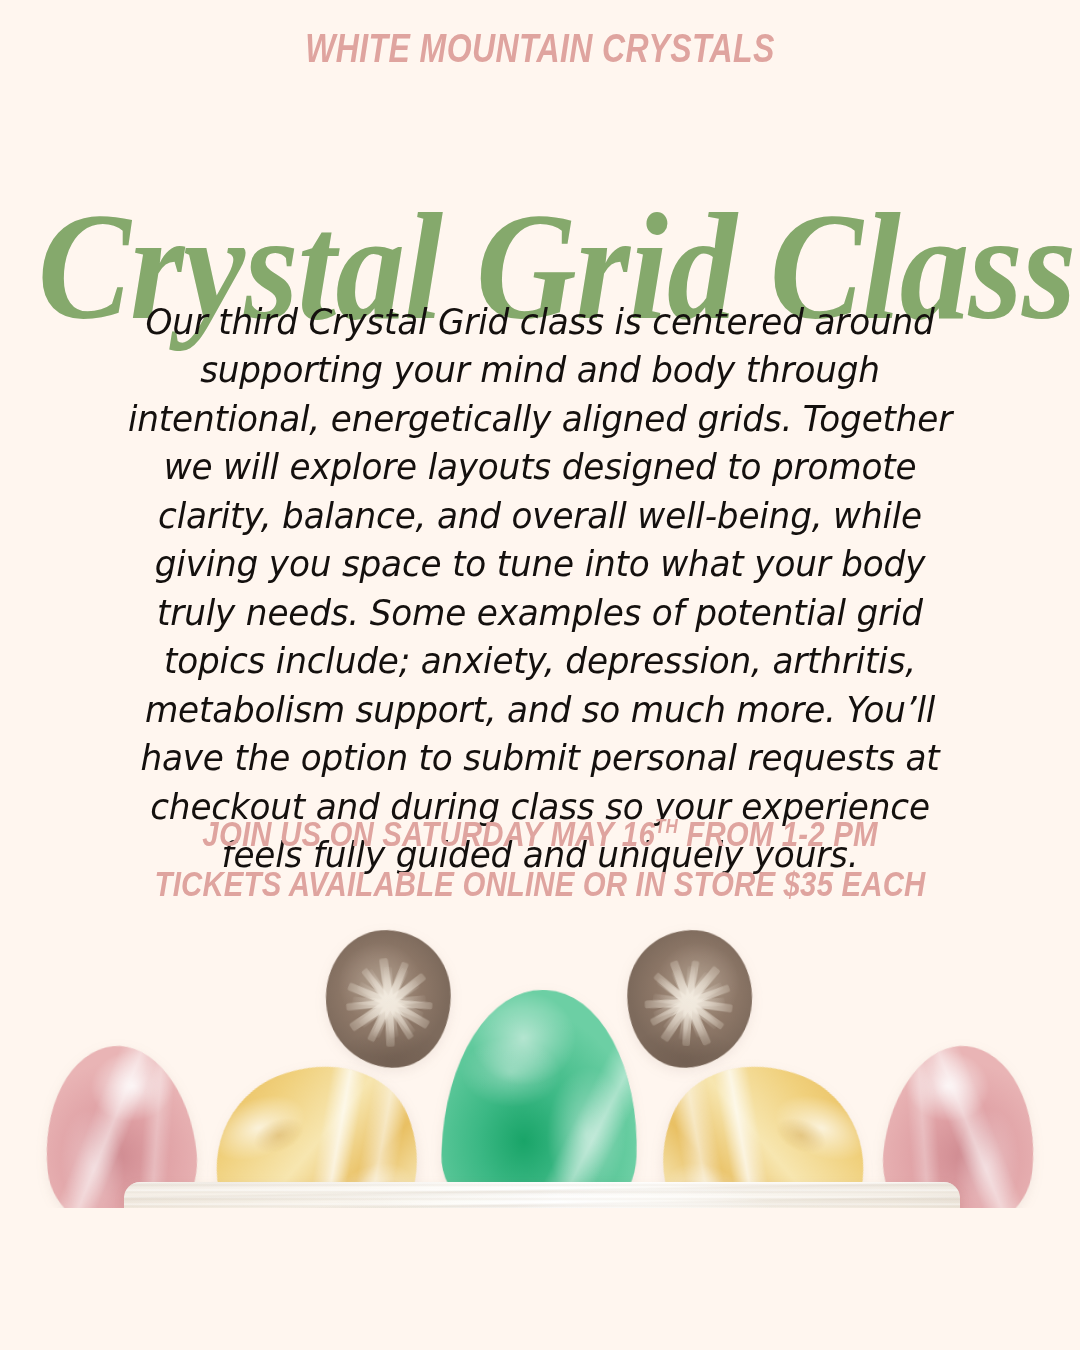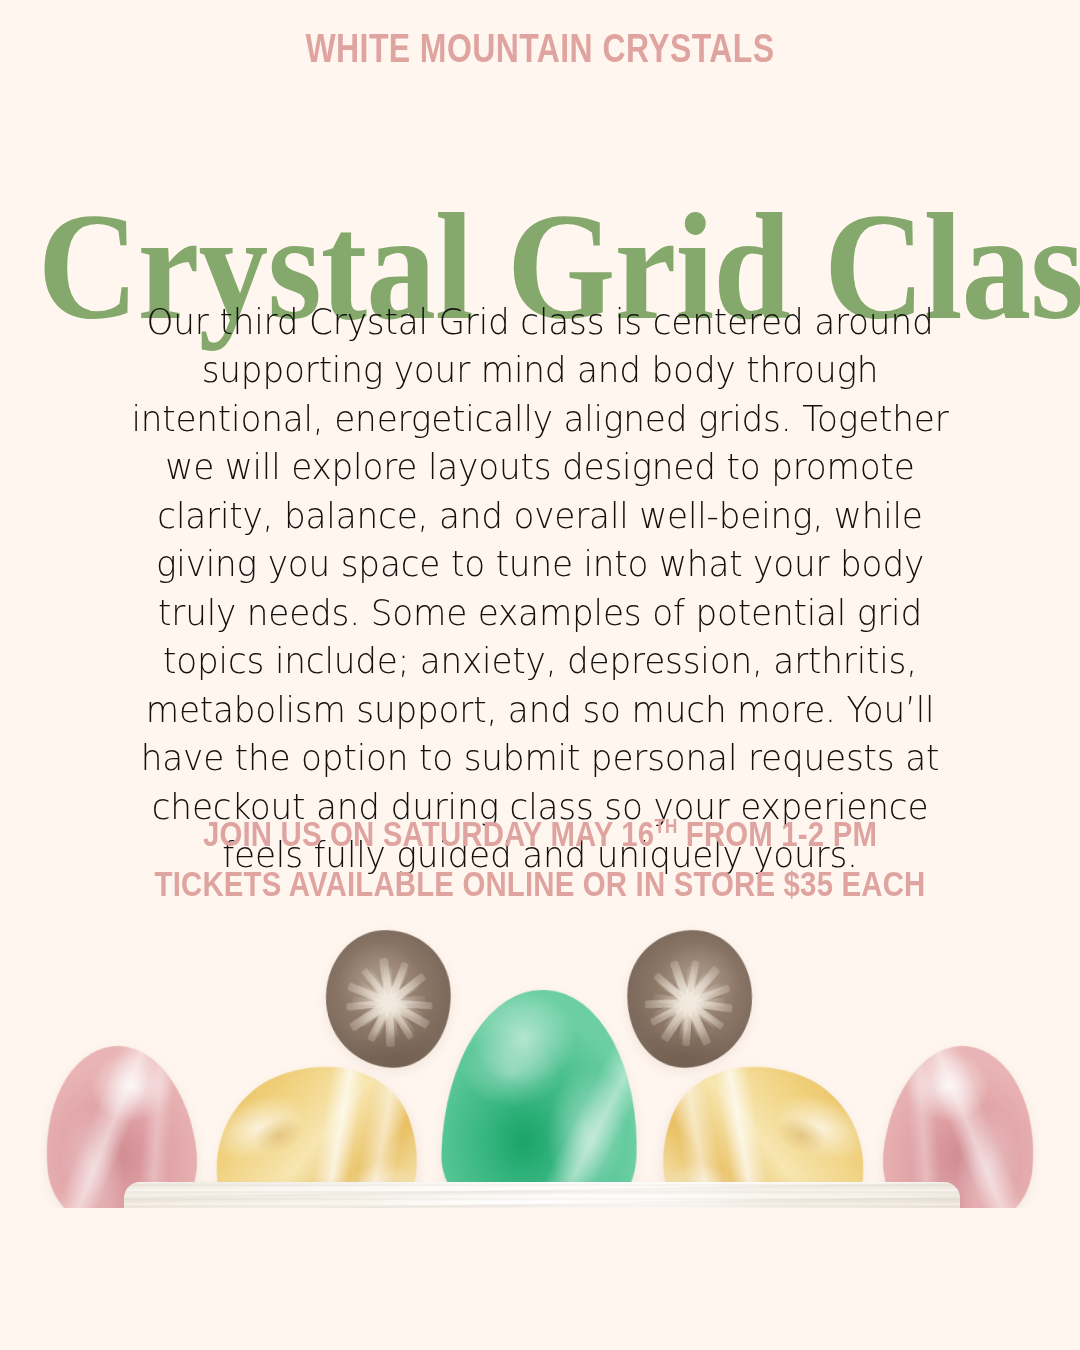--- a/index.html
+++ b/index.html
@@ -14,20 +14,21 @@
     overflow: hidden;
     position: relative;
   }
 
   .poster {
     position: relative;
     width: 1080px;
     height: 1208px;
     background: #fff6ef;
     overflow: hidden;
+    font-style: italic;
   }
 
   
   .brand {
     position: absolute;
     top: 28px;
     left: 0;
     width: 1080px;
     text-align: center;
     color: #dfa49f;

